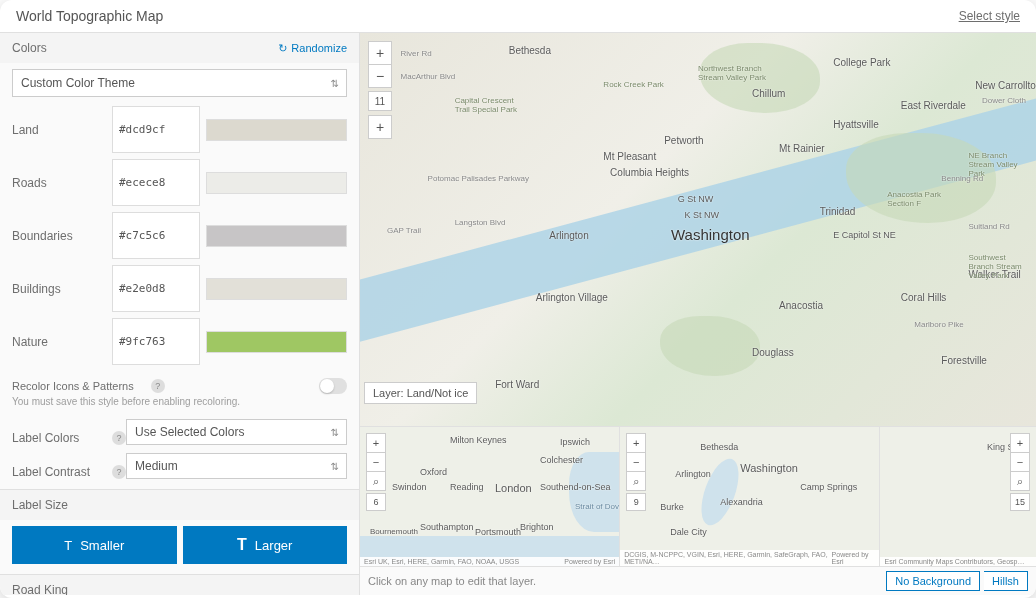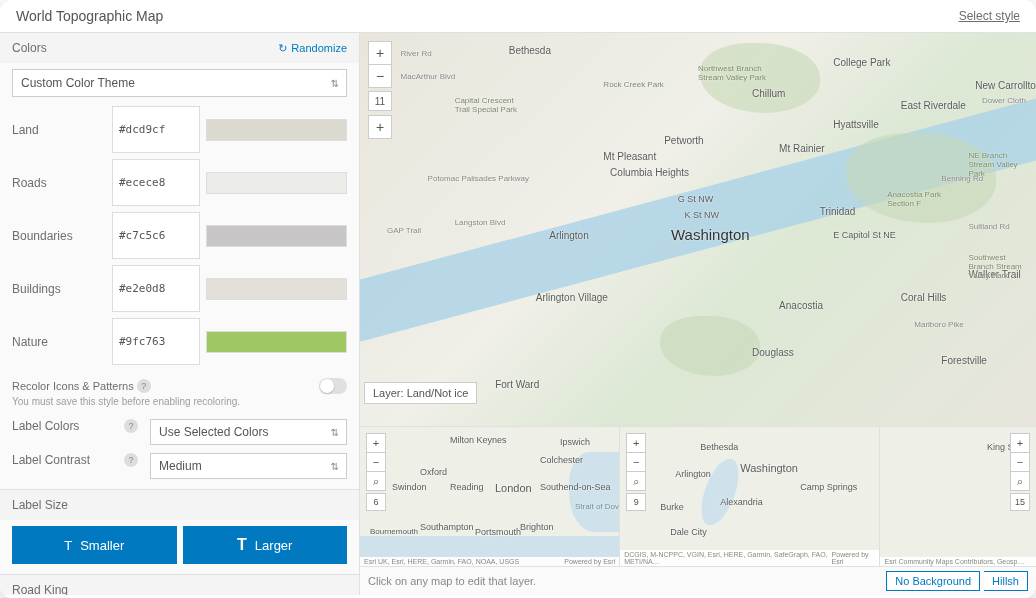--- a/index.html
+++ b/index.html
@@ -16,26 +16,26 @@
 .select-row { padding: 6px 12px; }
 .select { width: 100%; border: 1px solid #ccc; padding: 6px 8px; font-size: 12px; background: #fff; color: #555; appearance: none; position: relative; }
 .select-wrap { position: relative; }
 .select-wrap::after { content: "⇅"; position: absolute; right: 8px; top: 50%; transform: translateY(-50%); font-size: 10px; color: #888; pointer-events: none; }
 .color-rows { padding: 0 12px 6px; }
 .color-row { display: flex; align-items: center; padding: 3px 0; }
 .color-label { width: 100px; font-size: 12px; color: #6e6e6e; }
 .color-hex { width: 88px; border: 1px solid #ddd; padding: 16px 6px; font-size: 11px; font-family: monospace; color: #555; background: #fff; }
 .swatch { flex: 1; height: 22px; margin-left: 6px; border: 1px solid #ddd; }
 .toggle-row { display: flex; justify-content: space-between; align-items: center; padding: 4px 12px 2px; }
-.toggle-label { font-size: 11px; color: #6e6e6e; display: flex; align-items: center; gap: 3px; max-width: 220px; }
+.toggle-label { font-size: 11px; color: #6e6e6e; display: flex; align-items: center; gap: 17px; max-width: 220px; }
 .help-icon { width: 14px; height: 14px; border-radius: 50%; background: #ddd; color: #888; display: inline-flex; align-items: center; justify-content: center; font-size: 9px; }
 .toggle { width: 28px; height: 16px; border-radius: 8px; background: #e0e0e0; position: relative; cursor: pointer; }
 .toggle::after { content: ""; width: 14px; height: 14px; border-radius: 50%; background: #fff; position: absolute; top: 1px; left: 1px; box-shadow: 0 1px 2px rgba(0,0,0,0.2); }
 .hint { font-size: 10px; color: #9e9e9e; padding: 0 12px 8px; }
-.dd-row { display: flex; align-items: flex-start; padding: 4px 12px; gap: 12px; }
+.dd-row { display: flex; align-items: flex-end; padding: 4px 12px; gap: 0; }
 .dd-label { width: 100px; font-size: 12px; color: #6e6e6e; }
 .dd-wrap { flex: 1; position: relative; }
 .dd-wrap::after { content: "⇅"; position: absolute; right: 8px; top: 50%; transform: translateY(-50%); font-size: 10px; color: #888; pointer-events: none; }
 .dd { width: 100%; border: 1px solid #ccc; padding: 5px 8px; font-size: 12px; background: #fff; color: #555; appearance: none; }
 .font-box { margin: 8px 12px; border: 1px solid #ccc; background: #fff; padding: 8px 10px; display: flex; align-items: center; gap: 8px; cursor: pointer; }
 .font-aa { font-size: 18px; color: #6e6e6e; }
 .font-name { font-size: 12px; color: #888; }
 .btn-row { display: flex; gap: 6px; padding: 6px 12px 10px; }
 .btn { flex: 1; background: #0079c1; color: #fff; border: none; padding: 10px 0; font-size: 13px; cursor: pointer; display: flex; justify-content: center; align-items: center; gap: 8px; }
 .btn-icon { font-size: 13px; }

